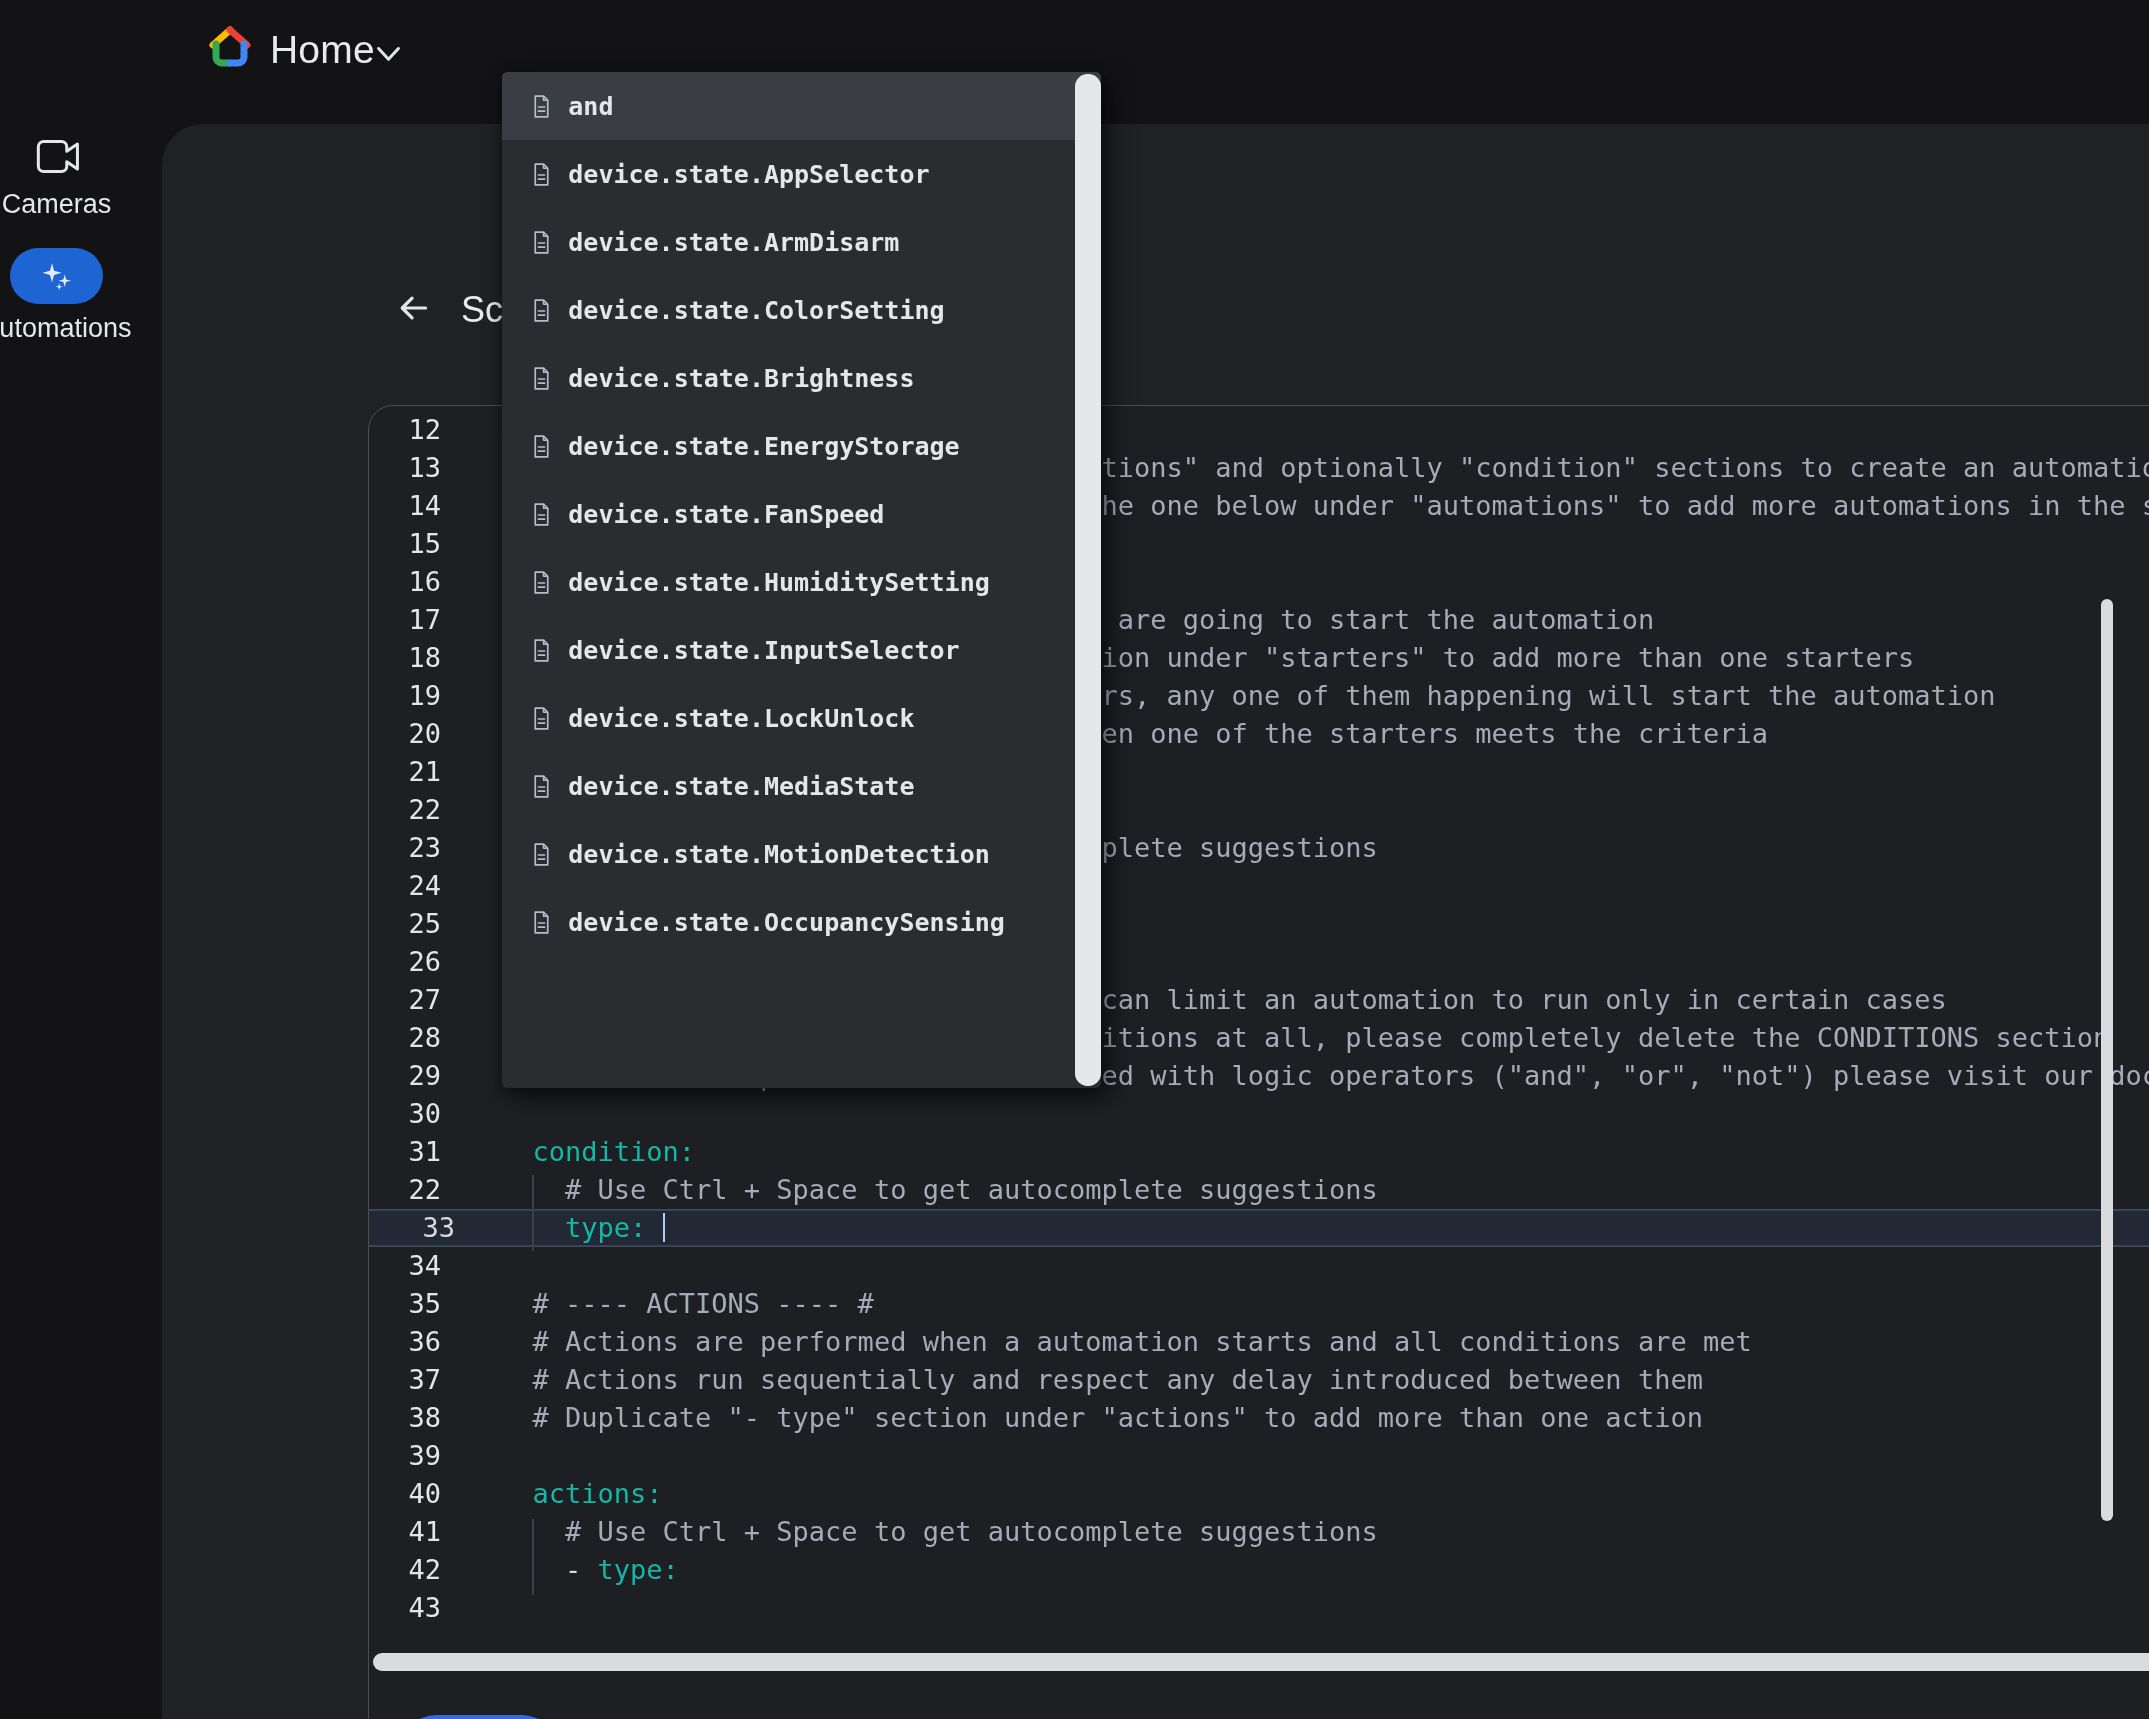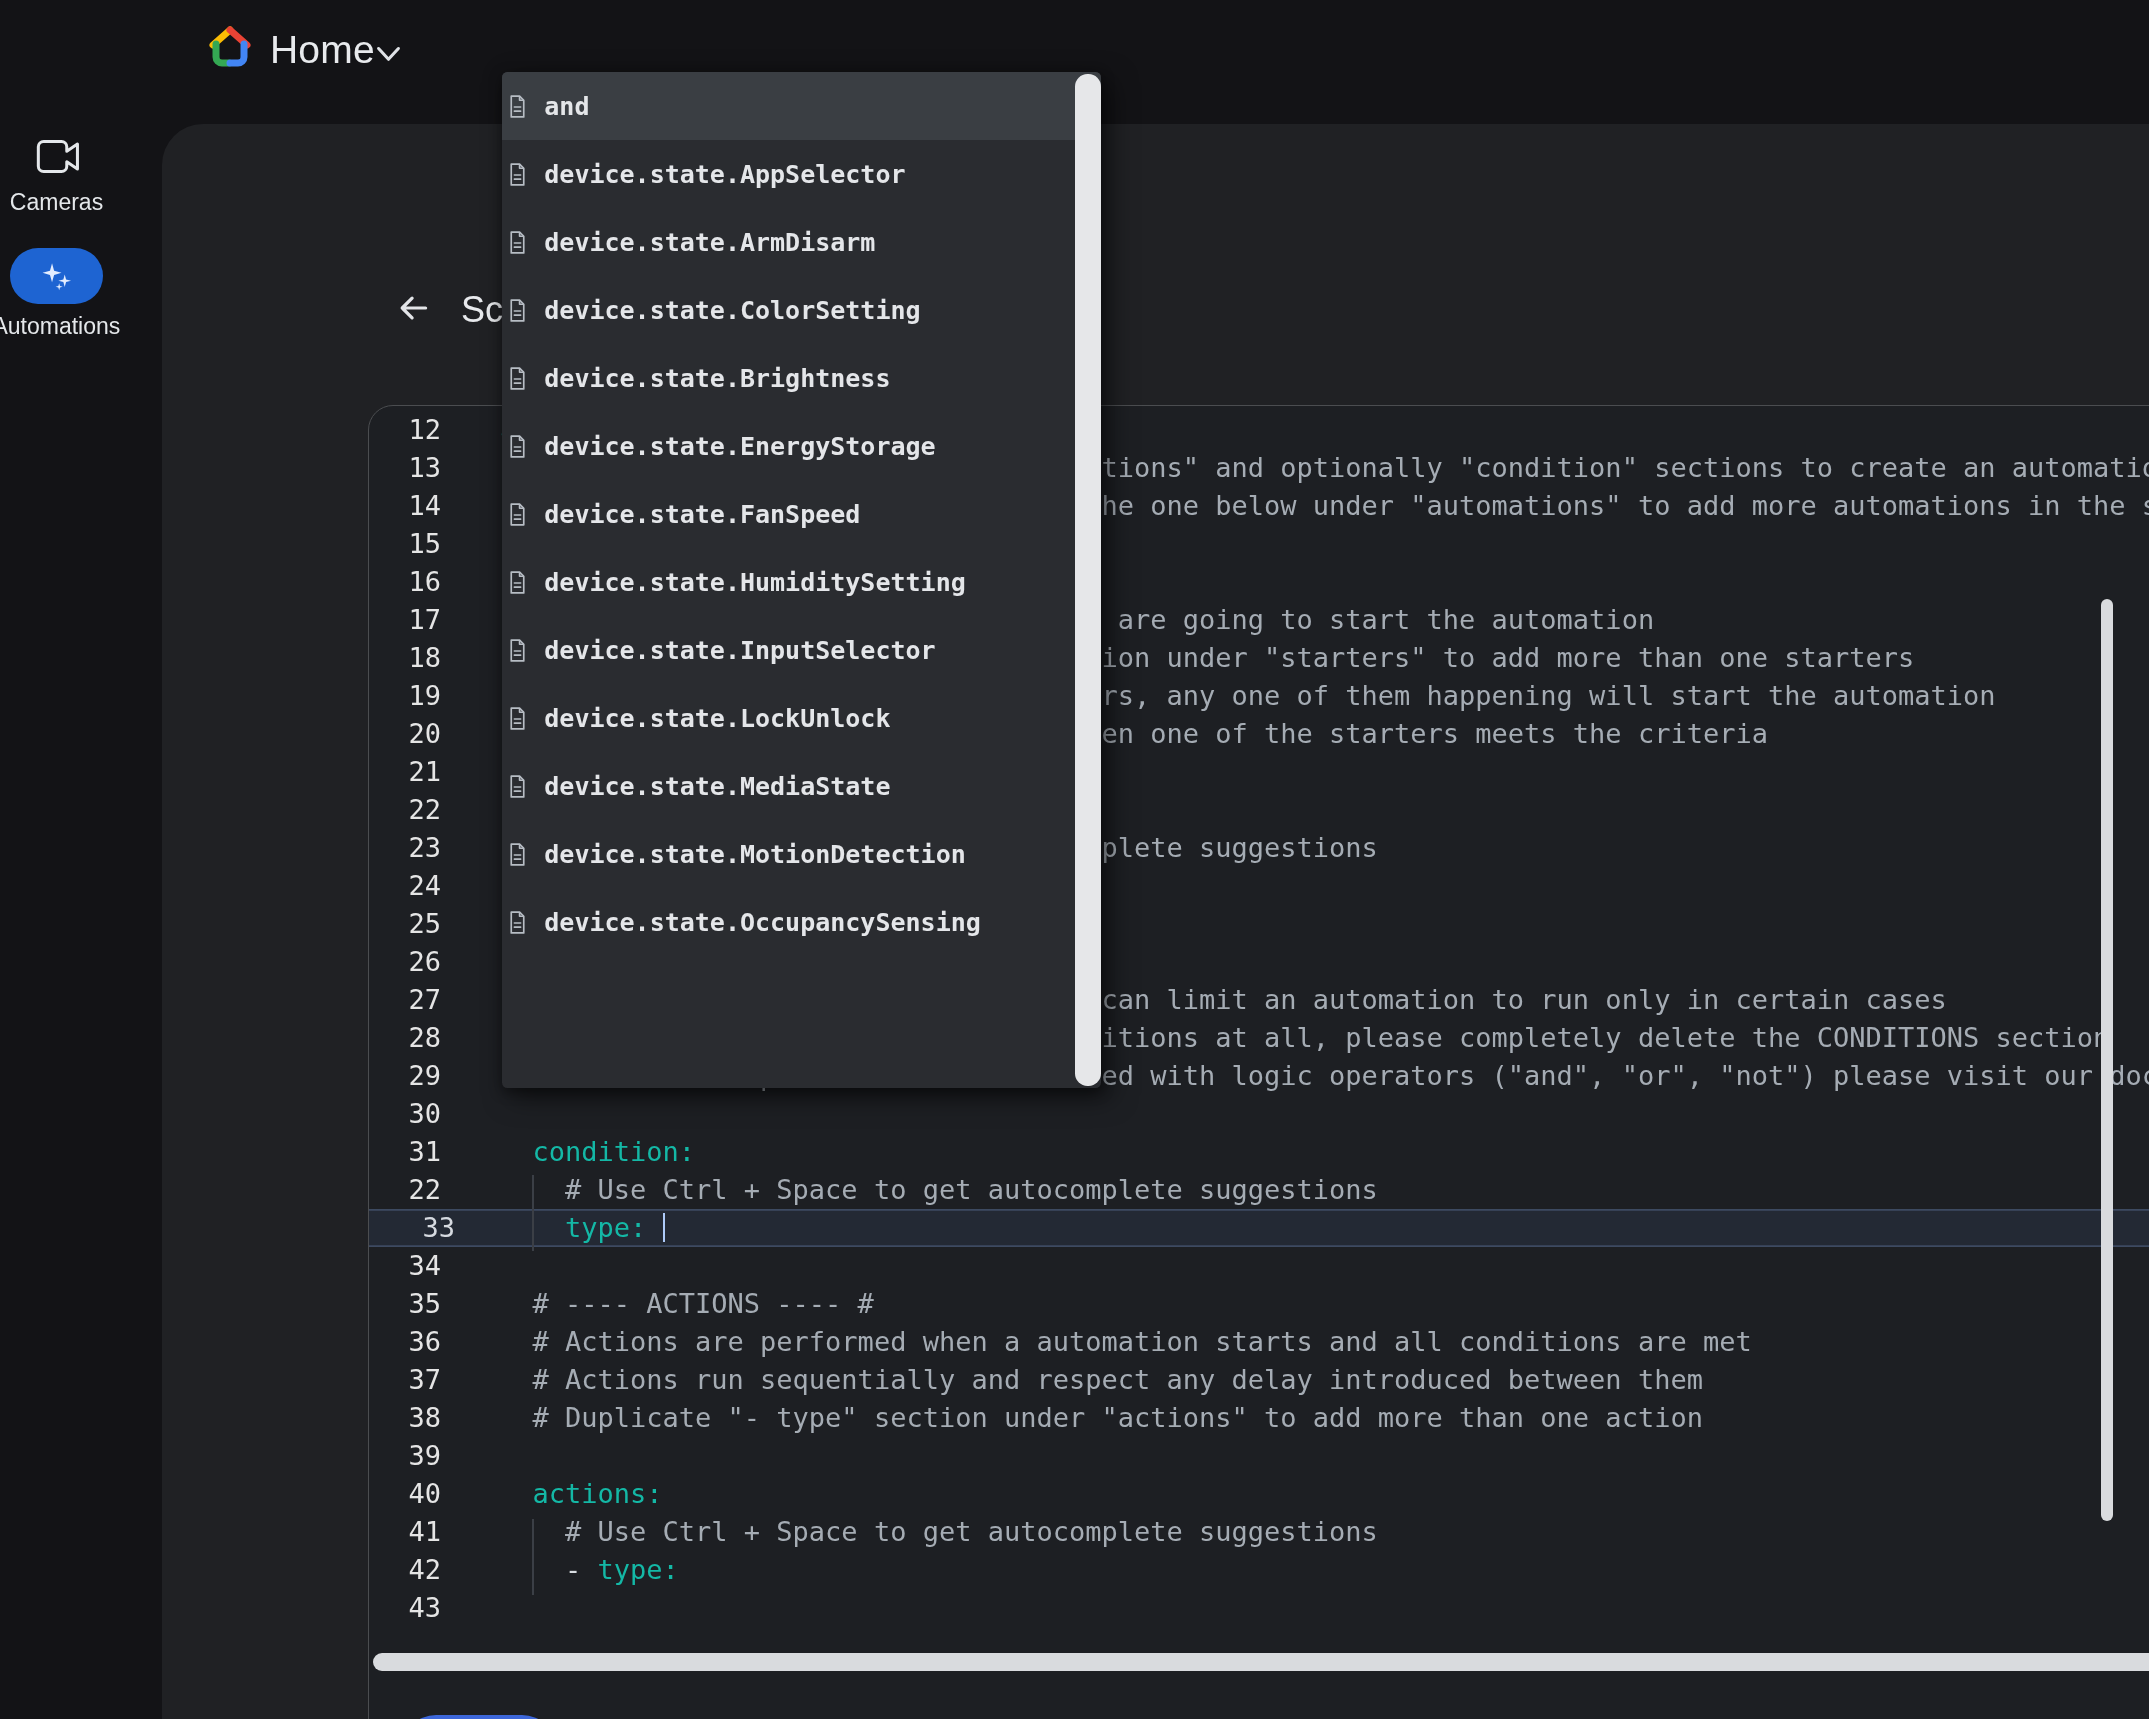--- a/index.html
+++ b/index.html
@@ -9,21 +9,21 @@
   
   .home-logo { position:absolute; left:206px; top:23px; width:48px; height:48px; }
   .home-menu { position:absolute; left:270px; top:25px; display:flex; align-items:center; height:50px; cursor:pointer; }
   .home-title { font-size:39px; font-weight:500; color:#e8eaed; letter-spacing:0.2px; }
   .home-chevron { width:27px; height:19.7px; display:inline-block; margin-top:7.2px; }
 
   
   .nav-item { position:absolute; text-align:center; }
   .nav-cameras { left:0; top:136px; width:113px; }
   .nav-cameras .nav-icon svg { width:48px; height:41px; }
-  .nav-label { display:block; font-size:23px; color:#e4e7ea; margin-top:9px; white-space:nowrap; }
+  .nav-label { display:block; font-size:27px; color:#e4e7ea; margin-top:9px; white-space:nowrap; }
   .nav-automations { left:-20.6px; top:248px; width:154px; }
   .nav-pill { display:block; margin:0 auto; width:93px; height:56px; border-radius:28px; background:#1e64d2; position:relative; }
   .nav-pill svg { position:absolute; left:50%; top:50%; transform:translate(-50%,-50%); width:38px; height:38px; }
 
   
   .panel { position:absolute; left:162px; top:124px; width:1987px; height:1596px; background:#202124; border-top-left-radius:41px; }
   .back-btn { position:absolute; left:226px; top:159px; width:50px; height:50px; background:transparent; border:none; cursor:pointer; display:flex; align-items:center; justify-content:center; }
   .back-btn svg { width:36px; height:36px; }
   .page-title { position:absolute; left:299px; top:165px; font-size:36px; font-weight:400; color:#e8eaed; white-space:nowrap; }
 
@@ -47,21 +47,21 @@
 
   
   .save-button { position:absolute; left:32px; top:1309px; width:156px; height:70px; border:none; border-radius:35px; background:#3d67da; color:#ffffff; font-family:"Liberation Sans", sans-serif; font-size:24px; font-weight:500; cursor:pointer; }
   .validate-button { position:absolute; left:229px; top:1309px; height:70px; padding:0 21.5px; border:none; background:transparent; color:#a9c7fb; font-family:"Liberation Sans", sans-serif; font-size:24px; font-weight:500; cursor:pointer; }
 
   
   .vscrollbar { position:absolute; left:2101px; top:599px; width:11.6px; height:922px; border-radius:6.3px; background:#d9dbde; z-index:10; }
 
   
   .autocomplete { position:absolute; left:502px; top:72px; width:599px; height:1016px; background:#2a2c30; border-radius:5.4px; z-index:40; box-shadow: 9px 9px 27px rgba(0,0,0,0.5), 0 3.6px 12.5px rgba(0,0,0,0.4); overflow:hidden; }
-  .ac-item { height:68px; display:flex; align-items:center; padding-left:3px; gap:14.3px; cursor:pointer; }
+  .ac-item { height:68px; display:flex; align-items:center; padding-left:27px; gap:14.3px; cursor:pointer; }
   .ac-item.selected { background:#3a3e43; }
   .ac-icon { width:25px; height:25px; color:#b7bdc4; flex:0 0 auto; display:flex; }
   .ac-label { font-family:"DejaVu Sans Mono", monospace; font-size:25px; font-weight:600; color:#e4e6e9; white-space:pre; }
   .ac-scrollbar { position:absolute; right:0; top:1.8px; width:26px; height:1012px; border-radius:12.5px; background:#e6e7e9; }
 </style>
 </head>
 <body>
 
 <div class="home-logo">
   <svg viewBox="0 0 48 48">

